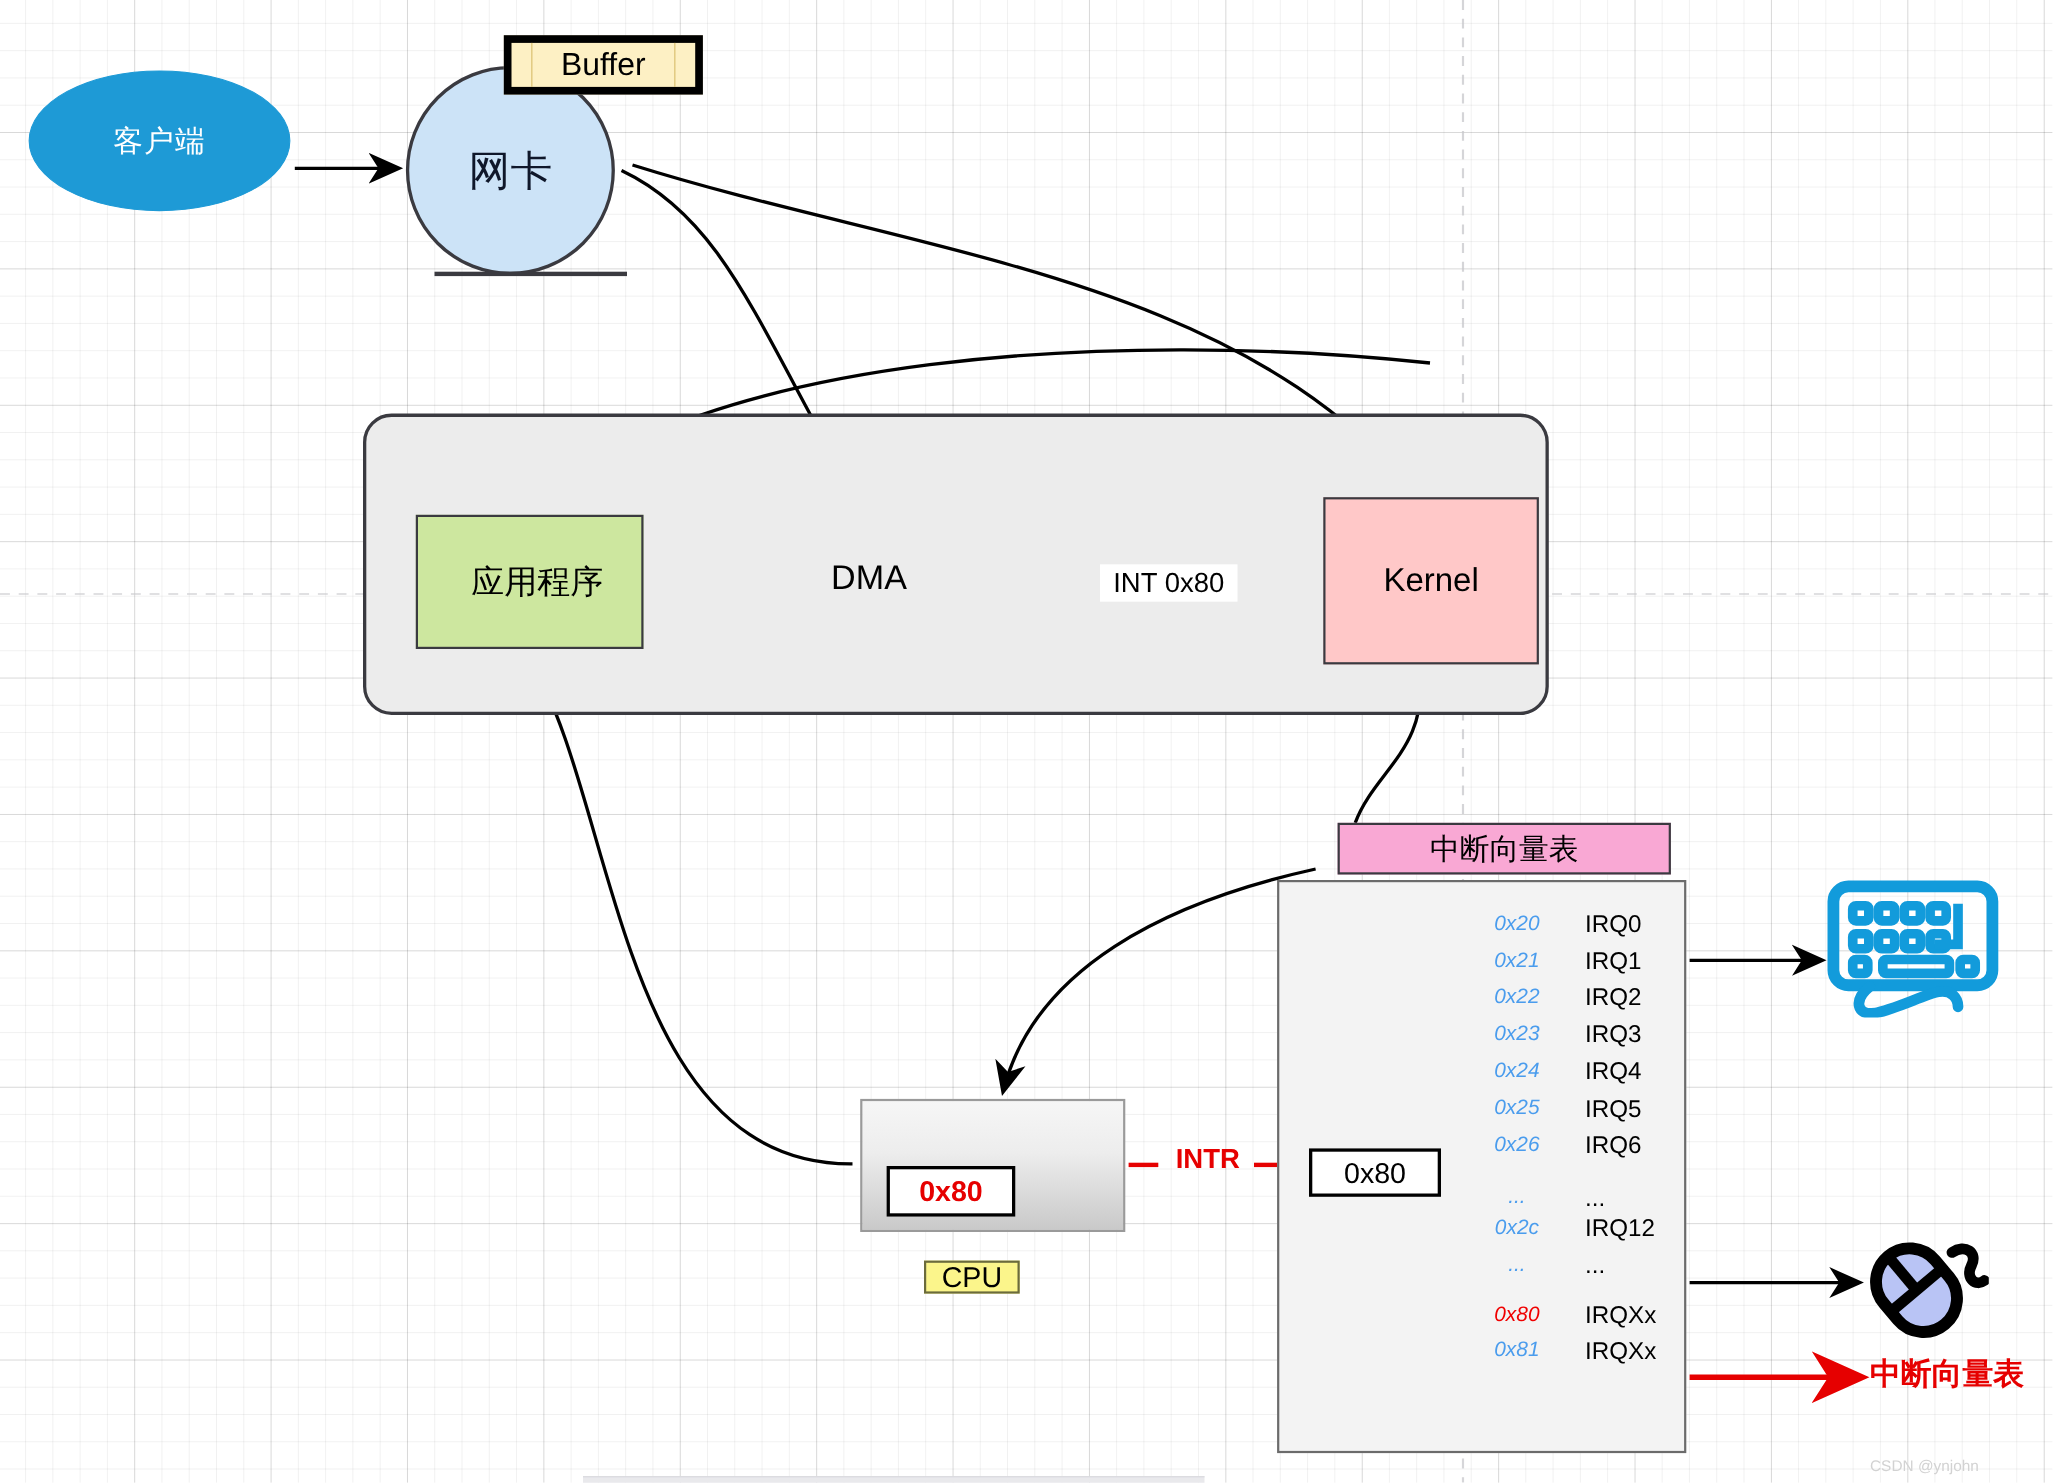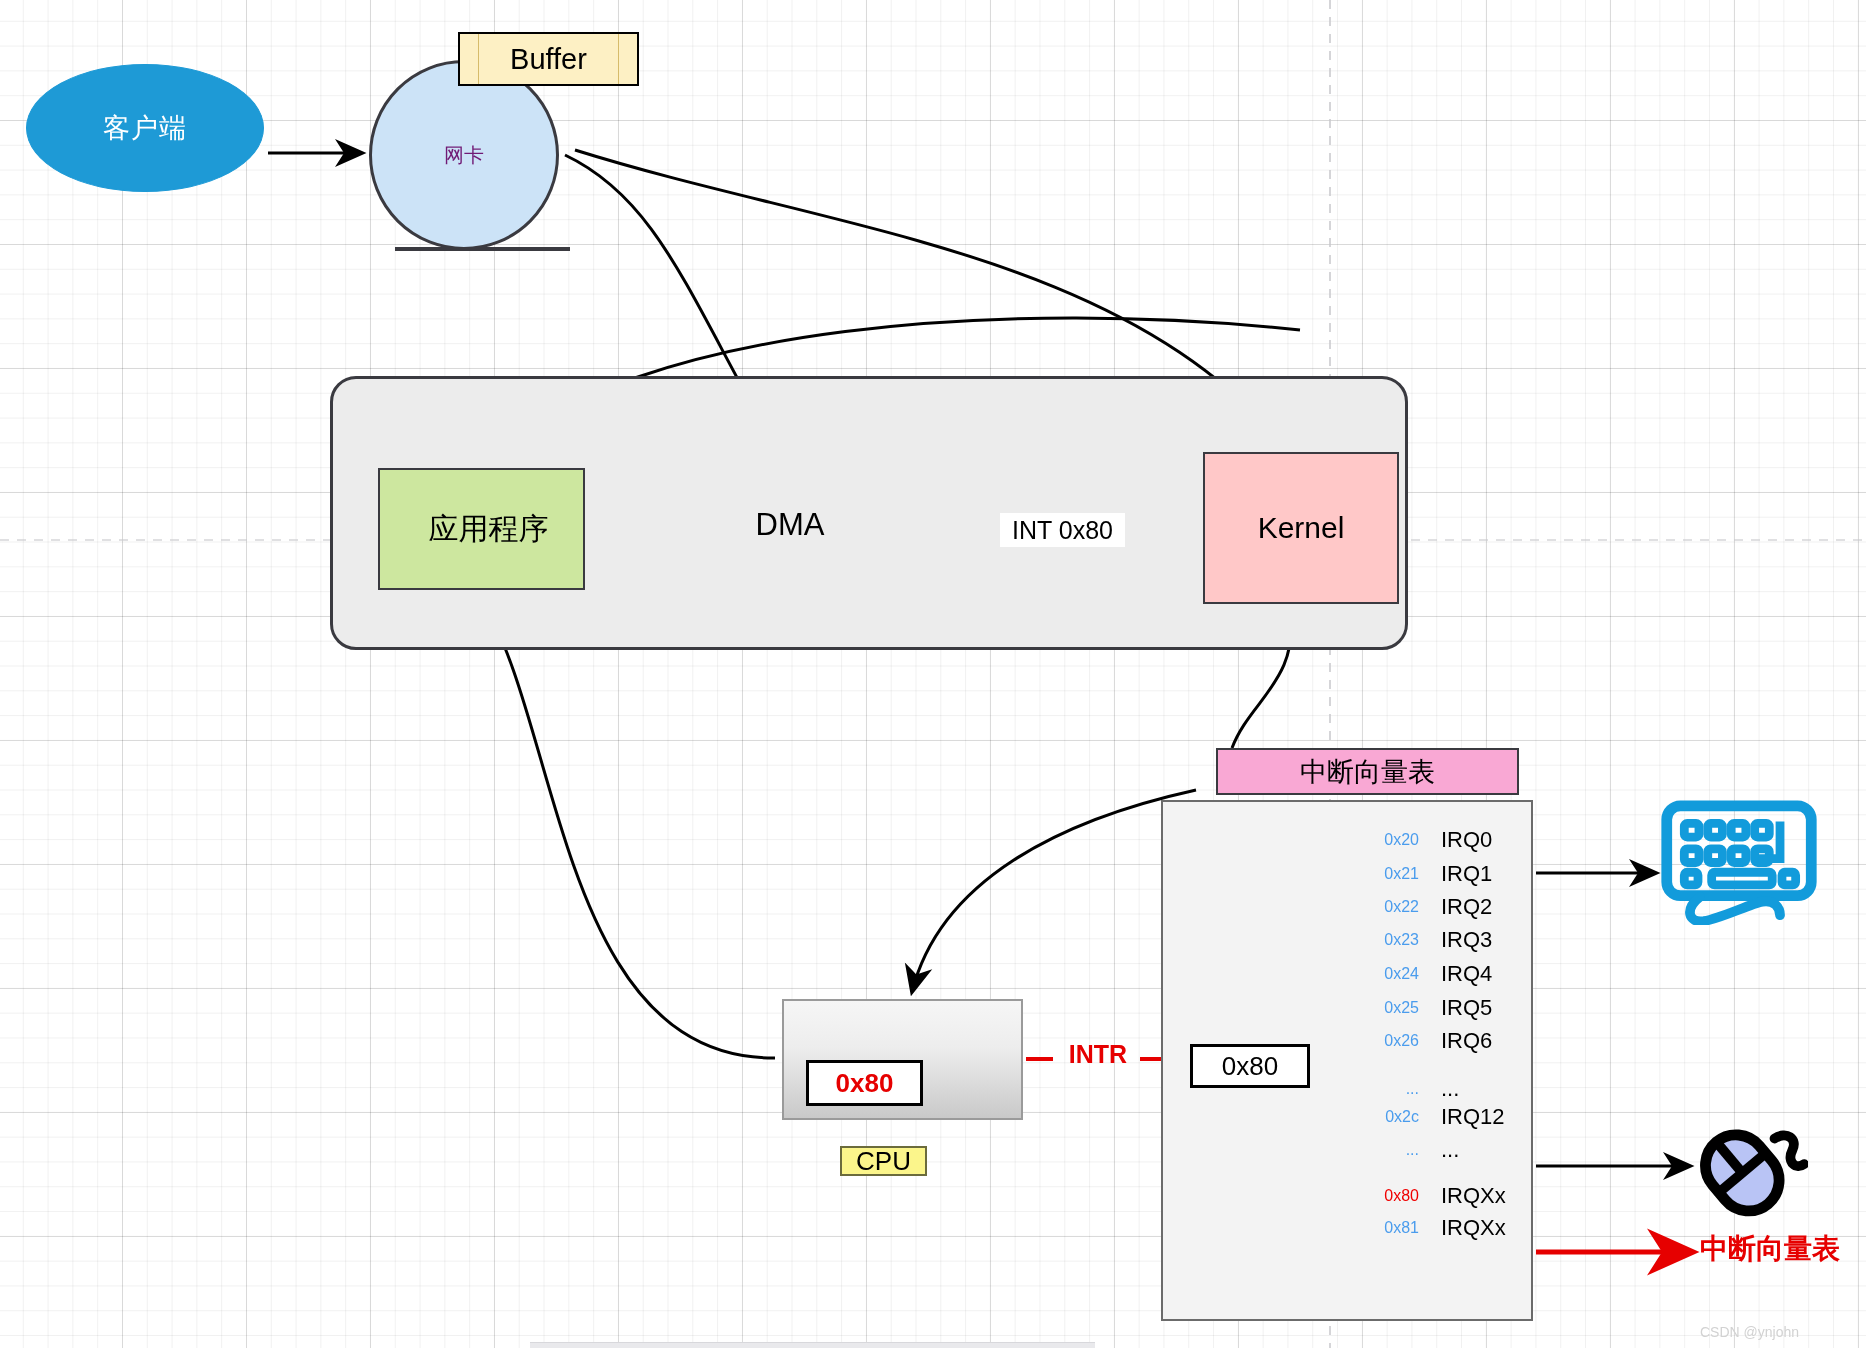--- a/index.html
+++ b/index.html
@@ -28,28 +28,28 @@
 
   
   #client-node{
     left:26px;top:64px;width:238px;height:128px;
     background:#1e9ad6;border:1px solid #1e9ad6;border-radius:50%;
     color:#ffffff;font-size:27px;letter-spacing:1px;
   }
   #nic-node{
     left:369px;top:60px;width:190px;height:190px;
     background:#cce3f7;border:3px solid #3a3a40;border-radius:50%;
-    color:#701a75;font-size:20px;
+    color:#0f172a;font-size:38px;
   }
   #nic-underline{
     left:395px;top:247px;width:175px;height:0;border-top:4px solid #3a3a40;
   }
   #buffer-label{
     left:458px;top:32px;width:181px;height:54px;
-    background:#fdf0c4;border:2px solid #000000;
+    background:#fdf0c4;border:7px solid #000000;
     font-size:29px;color:#000;
   }
   #buffer-label::before{
     content:"";position:absolute;left:18px;top:0;bottom:0;width:1px;background:#d6bb6a;
   }
   #buffer-label::after{
     content:"";position:absolute;right:18px;top:0;bottom:0;width:1px;background:#d6bb6a;
   }
 
   #os-container{
@@ -108,22 +108,22 @@
   #ivt-addrbox{
     left:1190px;top:1044px;width:120px;height:44px;
     background:#ffffff;border:3px solid #000;
     font-size:26px;color:#000;
   }
   .ivt-row{
     position:absolute;left:0;width:372px;height:24px;
     display:flex;align-items:center;
   }
   .ivt-addr{
-    position:absolute;left:178px;width:80px;text-align:right;
-    font-size:16px;color:#4a9ced;
+    position:absolute;left:178px;width:80px;text-align:center;
+    font-size:19px;color:#4a9ced;font-style:italic;
   }
   .ivt-addr.hot{color:#f00000;}
   .ivt-irq{
     position:absolute;left:280px;width:90px;text-align:left;
     font-size:22px;font-weight:normal;color:#000;
   }
 
   #syscall-label{
     left:1700px;top:1231px;width:170px;height:36px;
     font-size:28px;font-weight:bold;color:#e60000;justify-content:flex-start;

